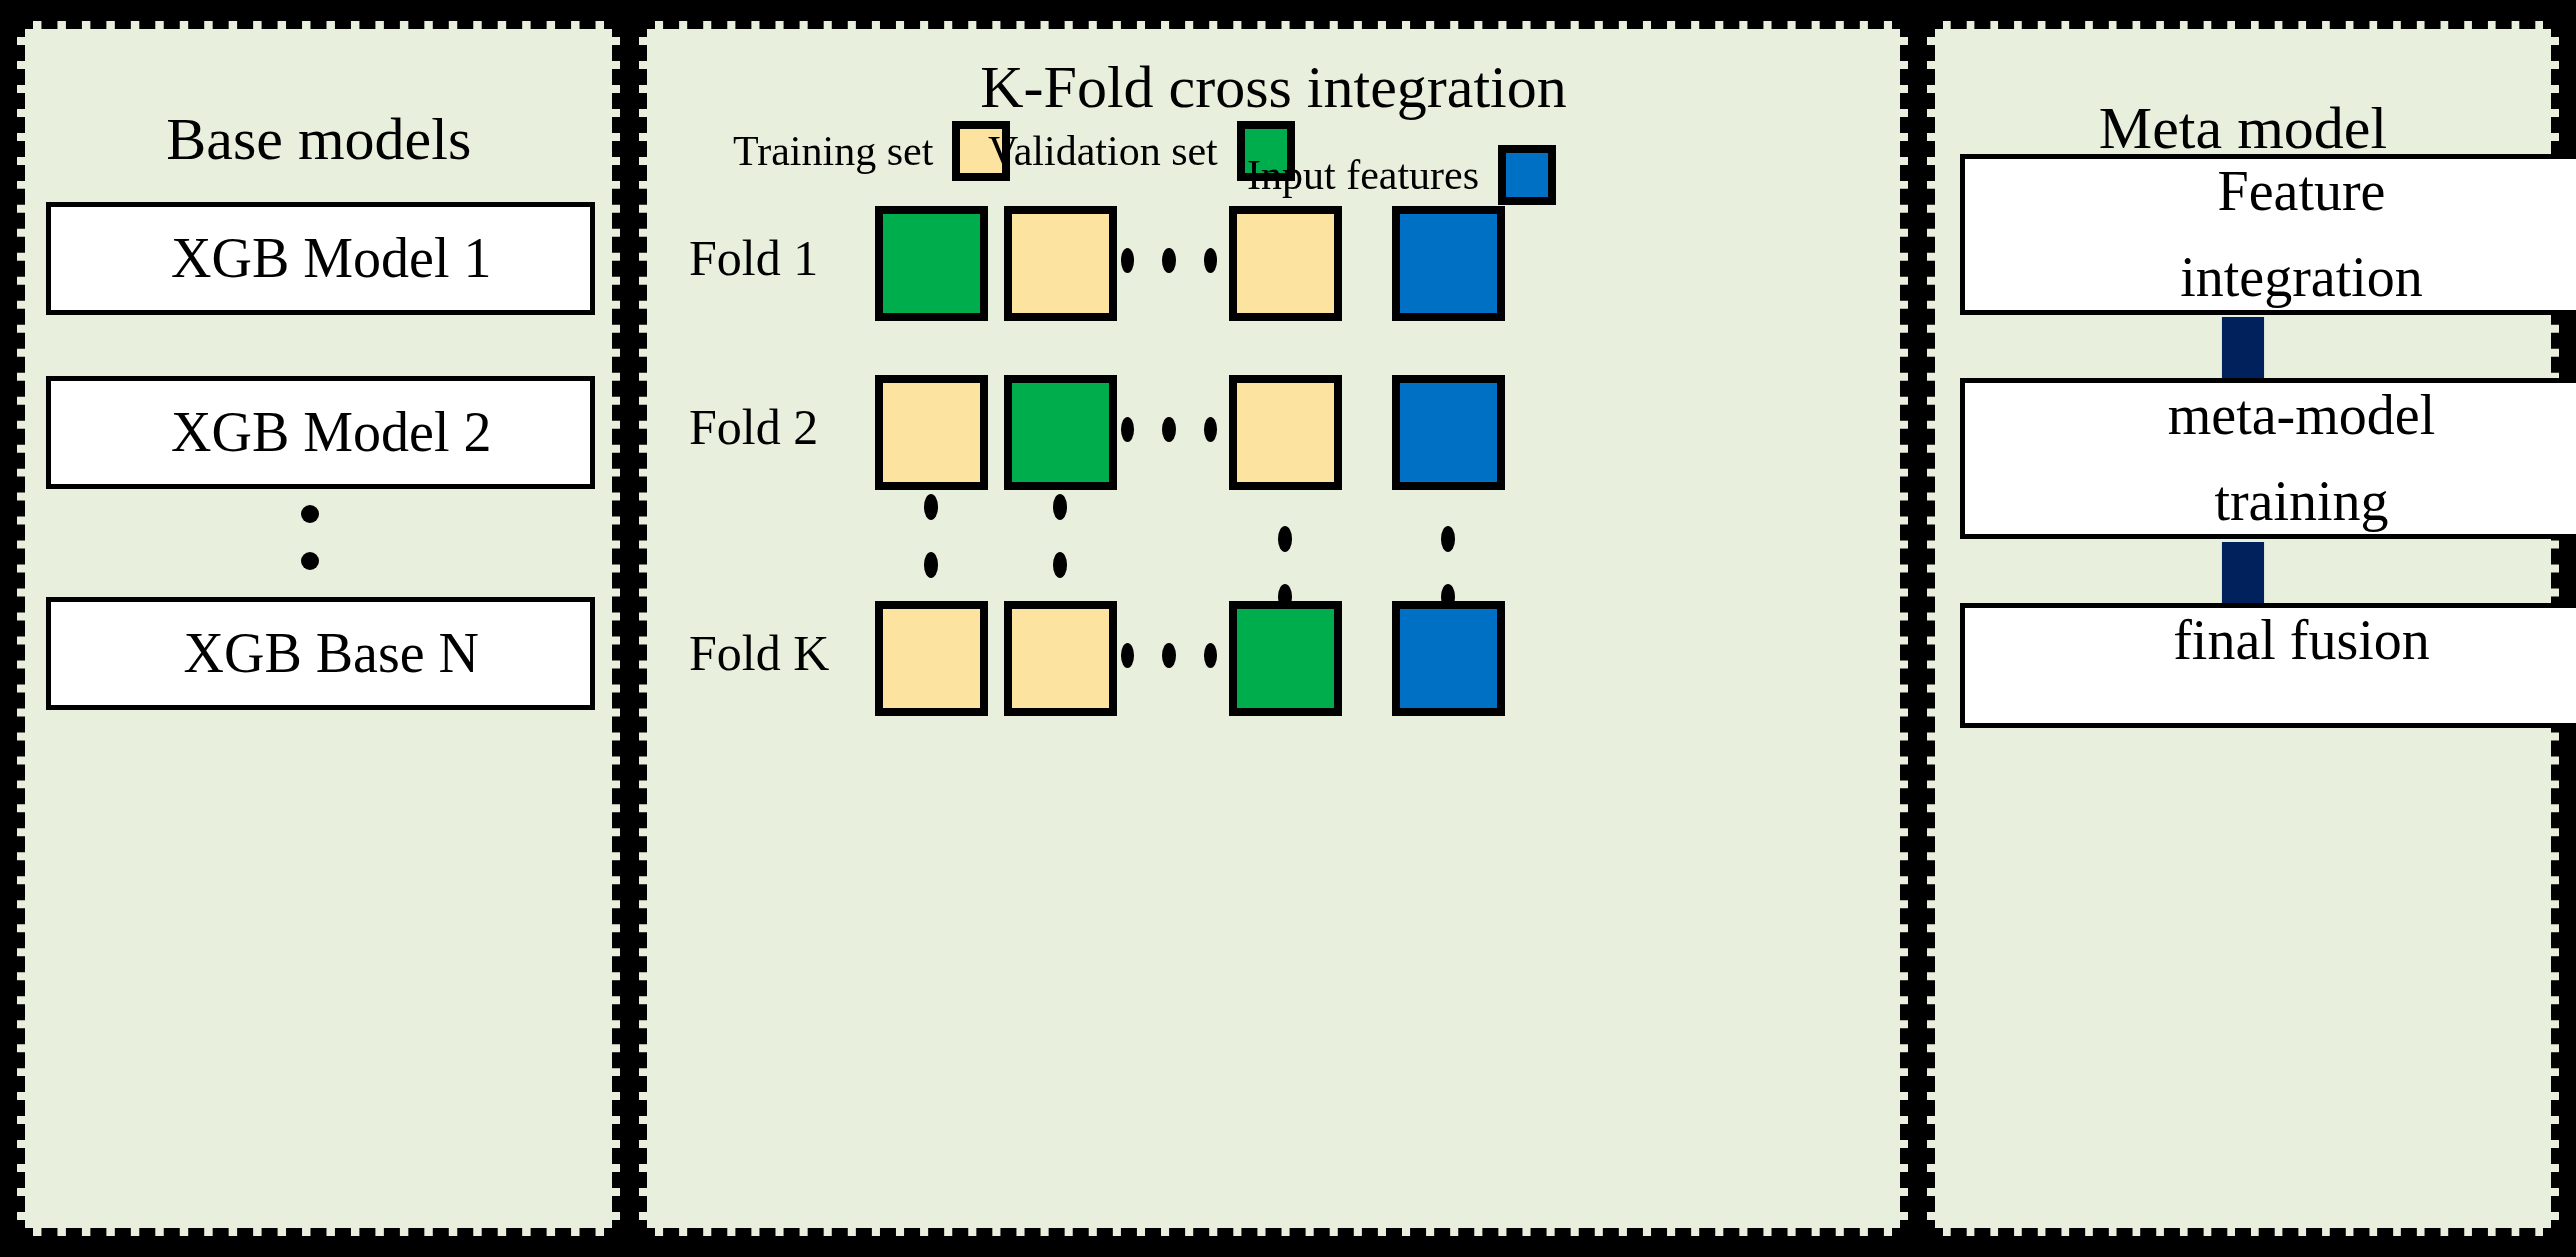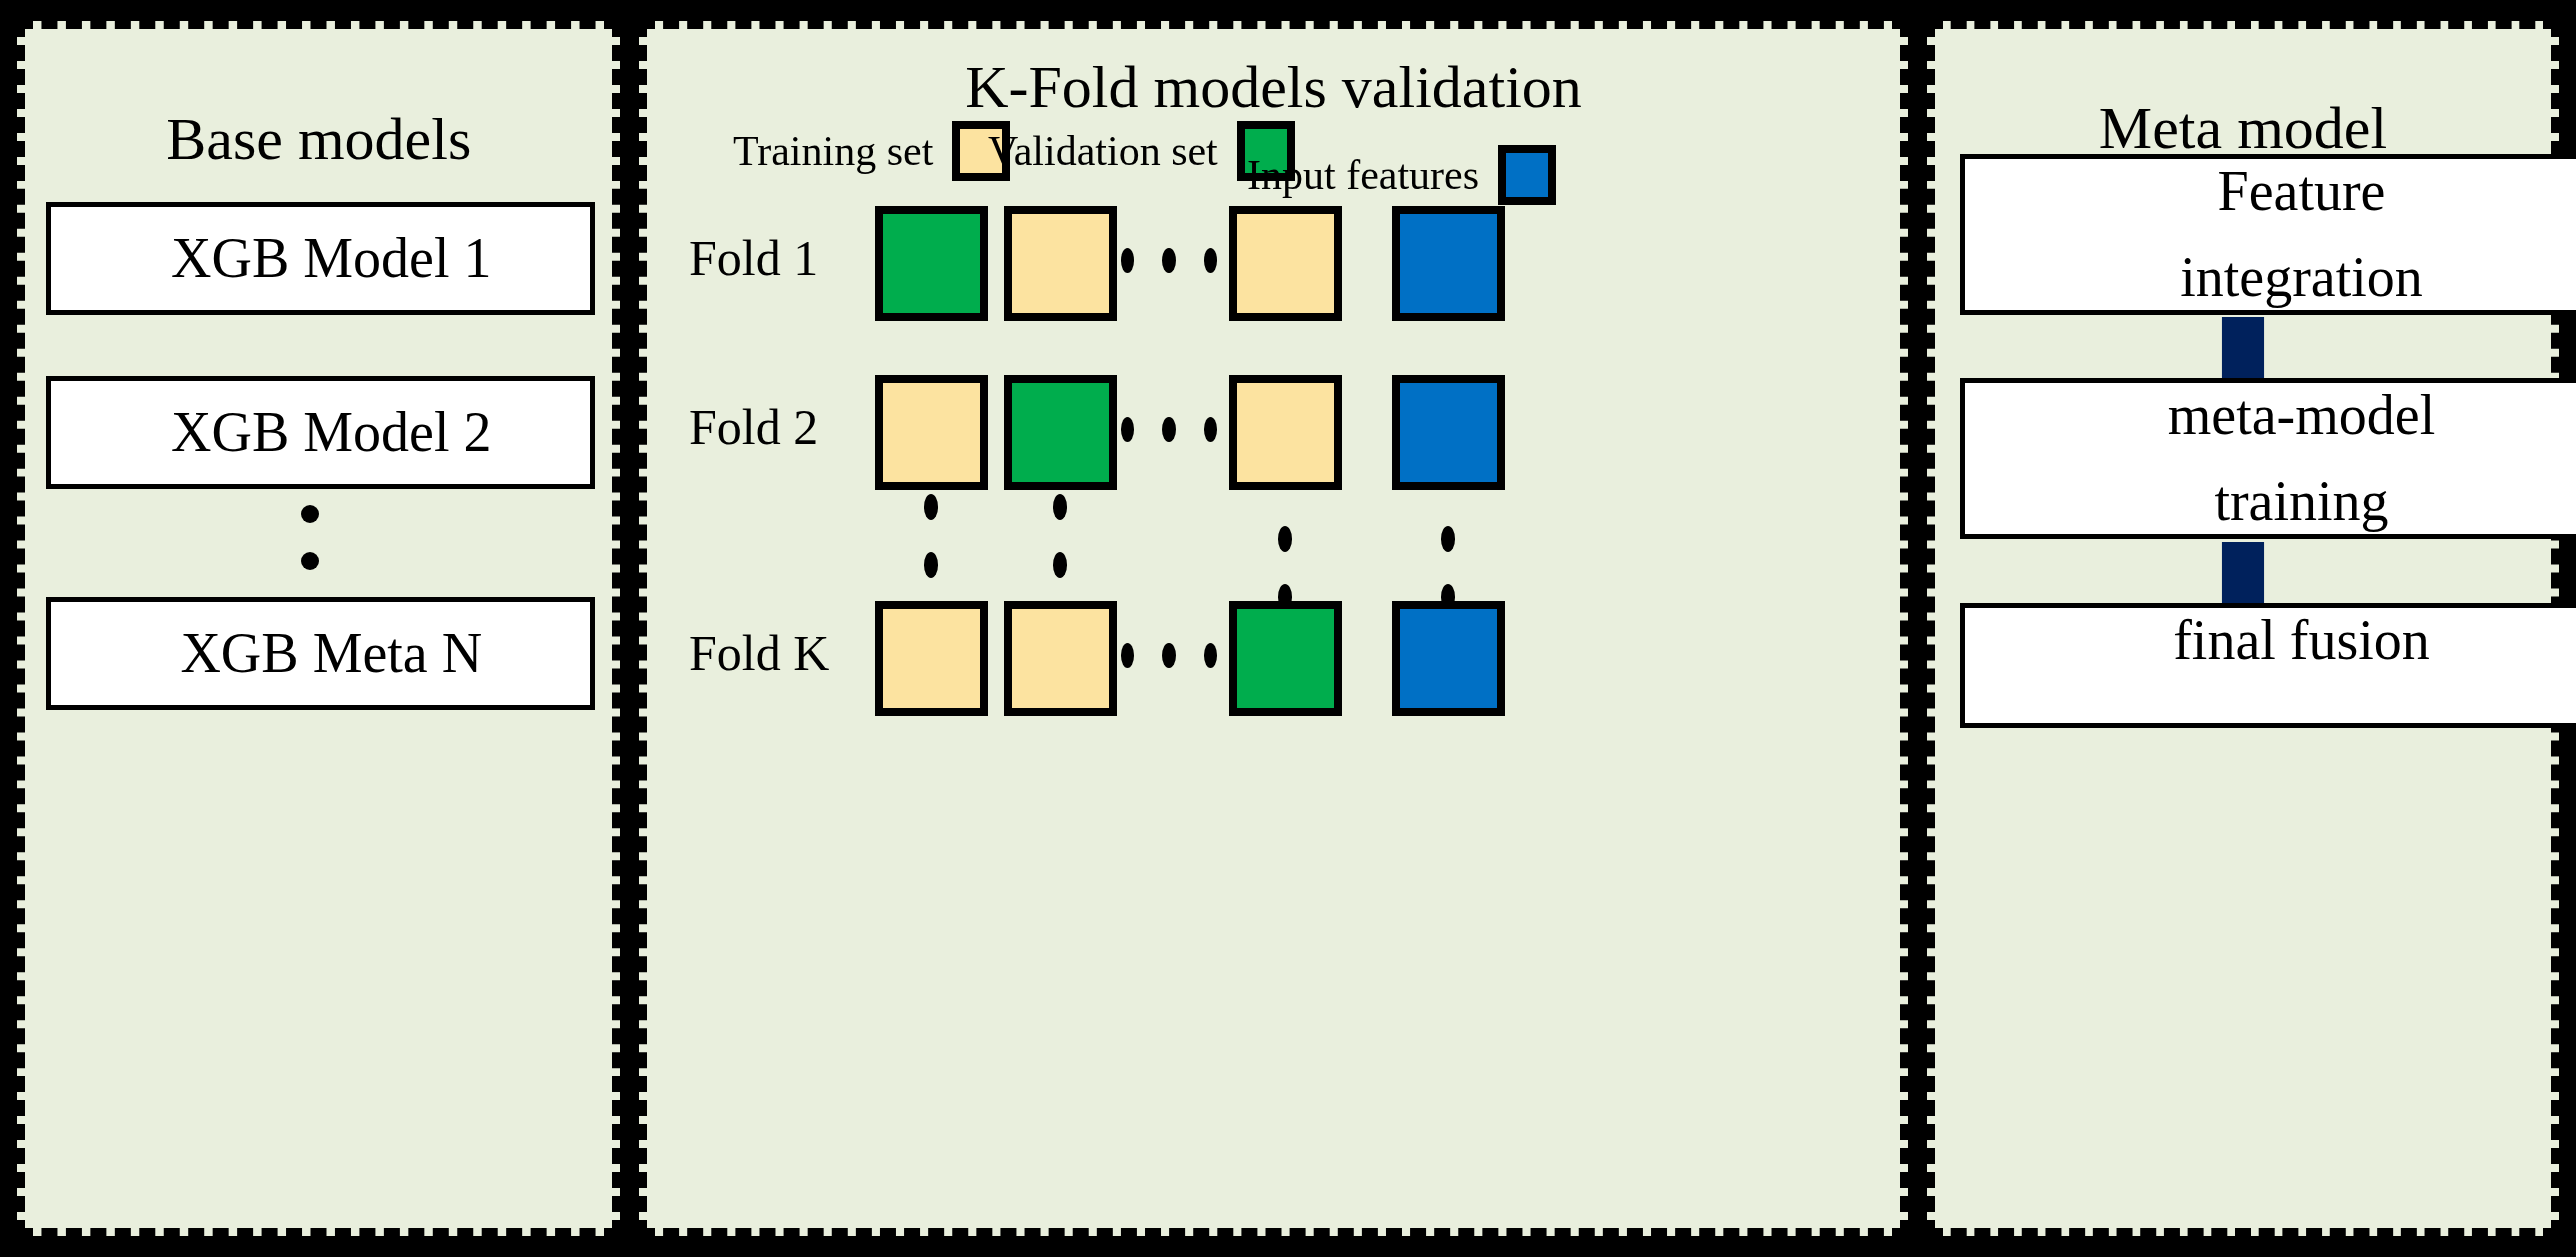--- a/index.html
+++ b/index.html
@@ -217,26 +217,26 @@
     <div class="model-box" id="model-1">XGB Model 1</div>
 
     <div class="model-box" id="model-2">XGB Model 2</div>
 
     <div class="vdots" id="base-vdots">
       <span class="dot"></span>
       <span class="dot"></span>
       <span class="dot"></span>
     </div>
 
-    <div class="model-box" id="model-n">XGB Meta N</div>
+    <div class="model-box" id="model-n">XGB Base N</div>
   </div>
 
   <div class="panel" id="panel-kfold">
 
-    <div class="panel-title" id="kfold-title">K-Fold models validation</div>
+    <div class="panel-title" id="kfold-title">K-Fold cross integration</div>
 
     <div id="legend">
 
       <div class="legend-item" id="legend-training">
         <span class="legend-label">Training set</span>
         <span class="legend-swatch" style="background:#fce3a0"></span>
       </div>
 
       <div class="legend-item" id="legend-validation">
         <span class="legend-label">Validation set</span>

